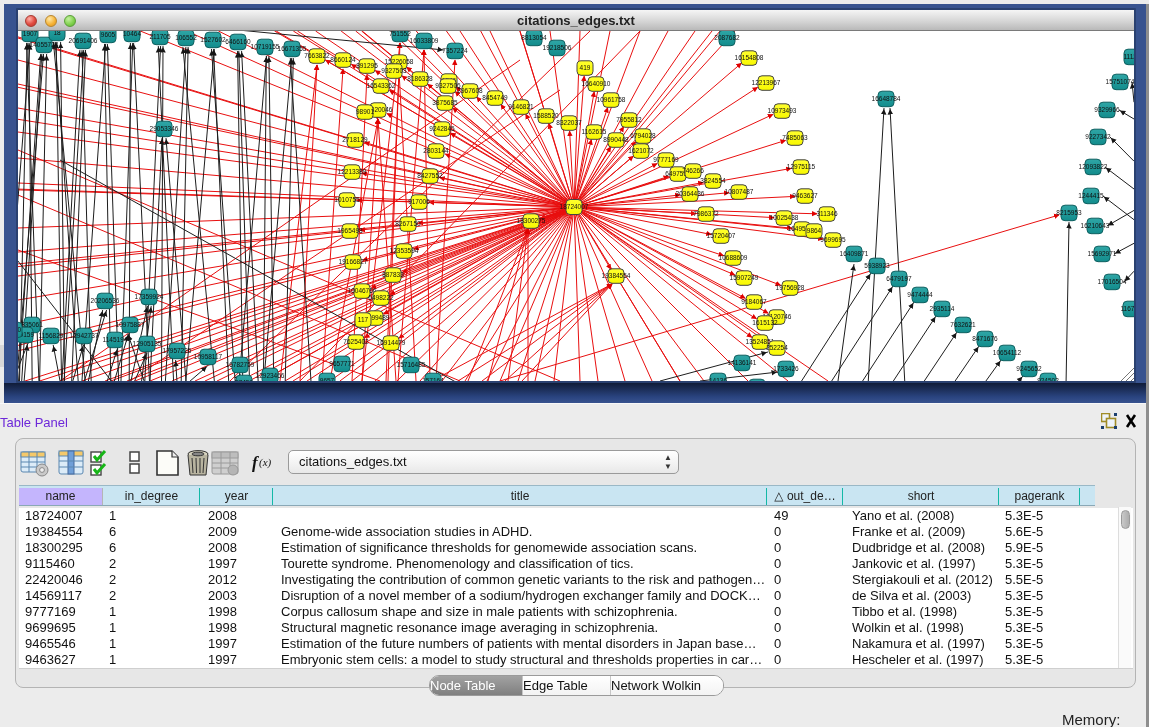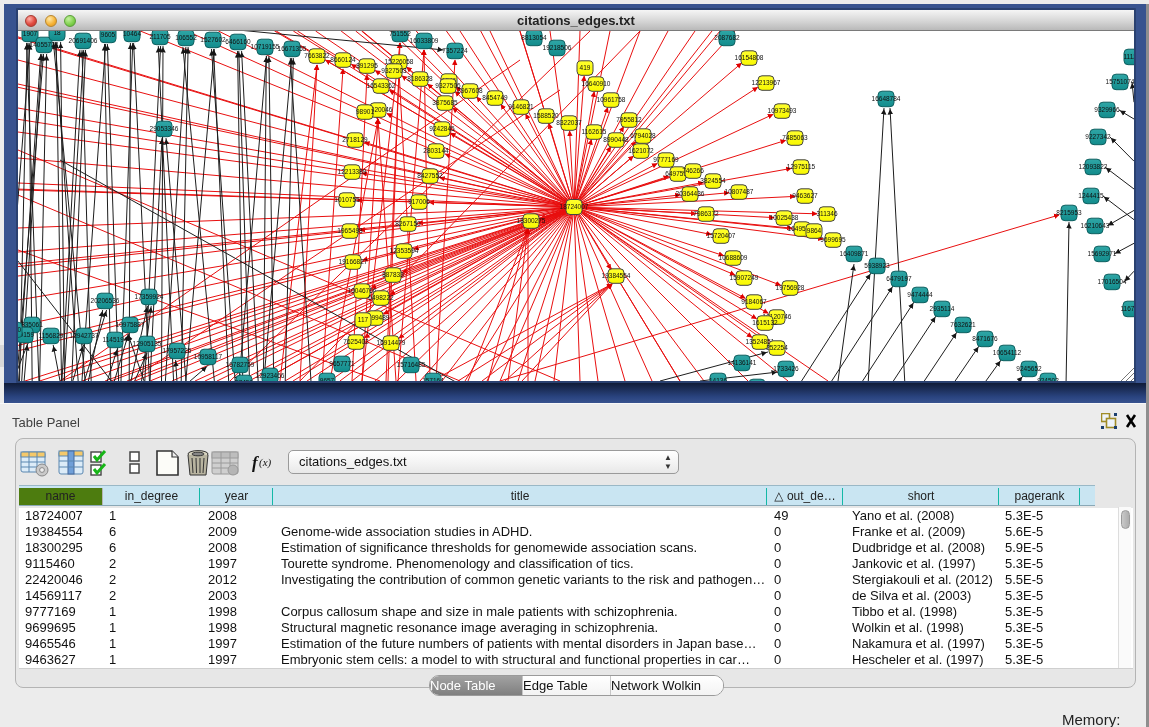--- a/index.html
+++ b/index.html
@@ -10,21 +10,21 @@
   border:2px solid #2a4170;border-radius:1px;background:#fff}
 #tbar{position:absolute;left:0;top:0;width:100%;height:21px;
   background:linear-gradient(#f5f5f5,#d6d6d6 55%,#b9b9b9);border-bottom:1px solid #7a7a7a}
 #tbar .tl{position:absolute;top:4.5px;width:12px;height:12px;border-radius:50%}
 #ttext{position:absolute;top:2.5px;left:0;width:100%;text-align:center;font-size:13px;
   color:#222;font-weight:bold;letter-spacing:0}
 #gwrap{position:absolute;left:0;top:21px;width:1116px;height:350px;overflow:hidden;background:#fff}
 #shadow{position:absolute;left:4px;top:383px;width:1142px;height:20px;
   background:linear-gradient(#101c38,#2a4480 70%,#38538f)}
 #tp{position:absolute;left:0;top:403px;width:1146px;height:324px;background:#ececec;border-top:1px solid #f8f8f8}
-#tptitle{position:absolute;left:12px;top:11px;font-size:13px;color:#404040}
+#tptitle{position:absolute;left:0;top:11px;font-size:13px;color:#6d28d9}
 #tpicons{position:absolute;left:1101px;top:9px;width:40px;height:16px}
 #panel{position:absolute;left:15px;top:34px;width:1121px;height:250px;
   background:#e7e7e7;border:1px solid #b4b4b4;border-radius:8px}
 #toolbar{position:absolute;left:4px;top:10px;height:32px;width:1100px}
 #combo{position:absolute;left:272px;top:11px;width:391px;height:24px;border:1px solid #9a9a9a;
   border-radius:5px;background:linear-gradient(#fff,#f2f2f2 60%,#e8e8e8);font-size:13px;color:#111;
   line-height:22px;padding-left:10px}
 #combo .ud{position:absolute;right:6px;top:2px;font-size:8px;color:#333;line-height:9px;text-align:center}
 #thead{position:absolute;left:3px;top:46px;width:1076px;height:21px;background:#c9e5f2;
   border-top:1px solid #9ab8c6;border-bottom:1px solid #8aa8b6;font-size:12px;color:#222}
@@ -711,21 +711,21 @@
             <line x1="1" y1="19" x2="27" y2="19" stroke="#9a9a9a"></line>
             <circle cx="22" cy="21" r="5" fill="#b5b5b5" stroke="#999"></circle>
           </svg>
           <svg class="icon" style="left:230px" width="34" height="28" viewBox="0 0 34 28">
             <text x="2" y="19" font-size="17" font-style="italic" font-weight="bold" font-family="Liberation Serif, serif" fill="#111">f</text>
             <text x="9" y="17" font-size="11" font-style="italic" font-family="Liberation Serif, serif" fill="#111">(x)</text>
           </svg>
         </div>
       <div id="combo">citations_edges.txt<div class="ud">▲<br>▼</div></div>
       <div id="thead">
-        <span style="left:0;width:84px;background:#4d7c0f;border-right:1px solid #b5b5b5">name</span>
+        <span style="left:0;width:84px;background:#c4b5fd;border-right:1px solid #b5b5b5">name</span>
         <span style="left:85px;width:96px">in_degree</span>
         <span style="left:182px;width:72px">year</span>
         <span style="left:255px;width:493px">title</span>
         <span style="left:749px;width:75px">△ out_de…</span>
         <span style="left:825px;width:155px">short</span>
         <span style="left:981px;width:80px">pagerank</span>
       </div>
       <div id="tbody">
           <div class="tr">
             <span class="c1">18724007</span>
@@ -768,20 +768,21 @@
             <span class="c3">2012</span>
             <span class="c4">Investigating the contribution of common genetic variants to the risk and pathogen…</span>
             <span class="c5">0</span>
             <span class="c6">Stergiakouli et al. (2012)</span>
             <span class="c7">5.5E-5</span>
           </div>
           <div class="tr">
             <span class="c1">14569117</span>
             <span class="c2">2</span>
             <span class="c3">2003</span>
+            <span class="c4">Disruption of a novel member of a sodium/hydrogen exchanger family and DOCK…</span>
             <span class="c5">0</span>
             <span class="c6">de Silva et al. (2003)</span>
             <span class="c7">5.3E-5</span>
           </div>
           <div class="tr">
             <span class="c1">9777169</span>
             <span class="c2">1</span>
             <span class="c3">1998</span>
             <span class="c4">Corpus callosum shape and size in male patients with schizophrenia.</span>
             <span class="c5">0</span>
@@ -803,21 +804,21 @@
             <span class="c3">1997</span>
             <span class="c4">Estimation of the future numbers of patients with mental disorders in Japan base…</span>
             <span class="c5">0</span>
             <span class="c6">Nakamura et al. (1997)</span>
             <span class="c7">5.3E-5</span>
           </div>
           <div class="tr">
             <span class="c1">9463627</span>
             <span class="c2">1</span>
             <span class="c3">1997</span>
-            <span class="c4">Embryonic stem cells: a model to with structural and functional properties in car…</span>
+            <span class="c4">Embryonic stem cells: a model to study structural and thresholds properties in car…</span>
             <span class="c5">0</span>
             <span class="c6">Hescheler et al. (1997)</span>
             <span class="c7">5.3E-5</span>
           </div>
         </div>
       <div id="vsb">
           <div class="th"></div>
         </div>
       <div id="tabs">
         <div class="sel">Node Table</div>

